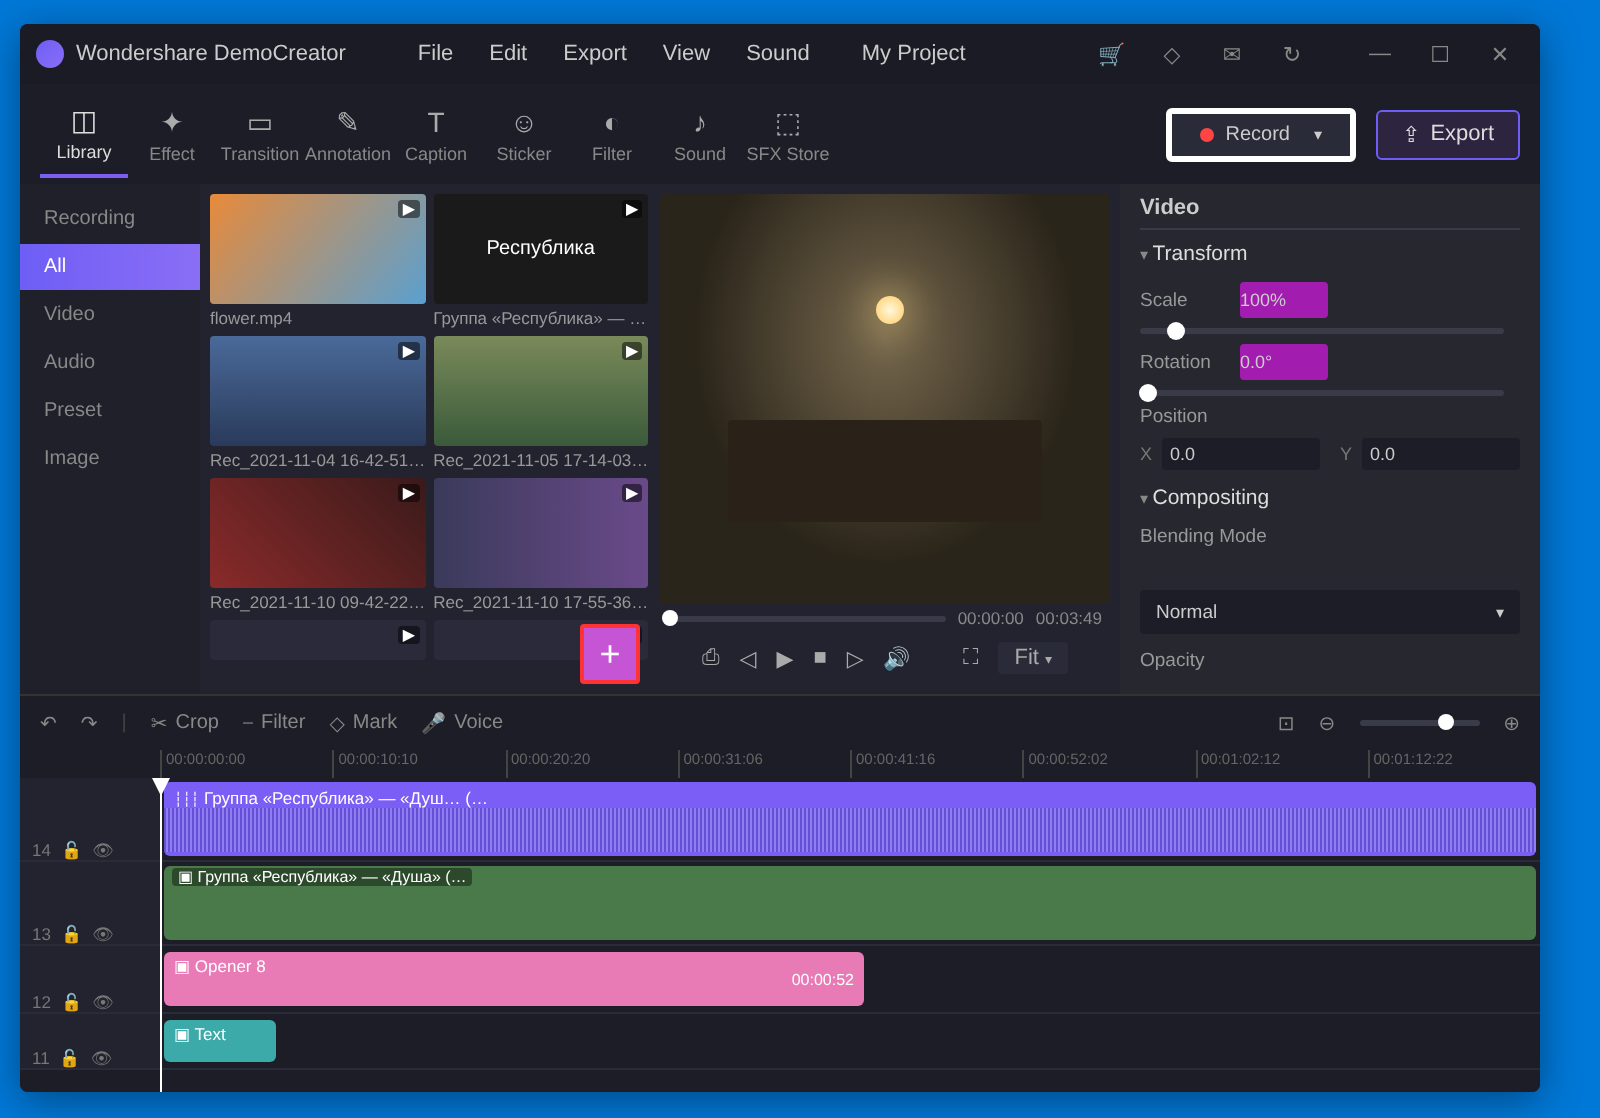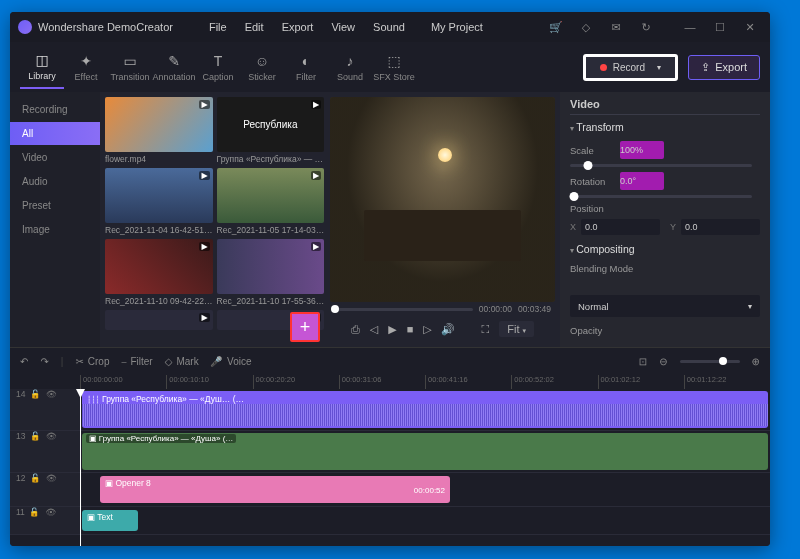--- a/index.html
+++ b/index.html
@@ -55,21 +55,21 @@
   .selbox{width:100%;height:22px;background:#1c1d27;color:#ccc;font-size:9.5px;padding:0 8px;display:flex;align-items:center;justify-content:space-between;border-radius:2px;cursor:pointer;margin-top:21px}
   .tltools{height:28px;background:#1c1d27;display:flex;align-items:center;padding:0 10px;gap:12px;color:#888;font-size:10px;border-top:1px solid #333}
   .tltools span{cursor:pointer;display:flex;align-items:center;gap:4px}
   .zsl{width:60px;height:3px;background:#3a3b48;border-radius:2px;position:relative}
   .zsl::before{content:"";position:absolute;left:65%;top:-3px;width:8px;height:8px;border-radius:50%;background:#fff}
   .ruler{height:14px;background:#1c1d27;display:flex;padding-left:70px;font-size:7.5px;color:#666;align-items:center;position:relative}
   .ruler .tick{flex:1;border-left:1px solid #444;padding-left:2px;height:100%;display:flex;align-items:flex-start}
   .timeline{flex:1;background:#1c1d27;overflow:hidden;position:relative}
   .track{height:34px;display:flex;border-bottom:1px solid #2a2b38}
   .track.audio{height:42px}
-  .trhead{width:70px;background:#22232e;display:flex;align-items:flex-start;gap:5px;padding:0 6px;font-size:8.5px;color:#777}
+  .trhead{width:70px;background:#22232e;display:flex;align-items:flex-end;gap:5px;padding:0 6px;font-size:8.5px;color:#777}
   .trhead span{cursor:pointer}
   .trbody{flex:1;position:relative;background:#1c1d27}
   .clip{position:absolute;top:3px;bottom:3px;border-radius:3px;font-size:8.5px;padding:2px 5px;overflow:hidden;cursor:pointer;color:#fff}
   .clip.audio{background:#7b5ef5;top:2px;bottom:2px;padding-top:3px}
   .wave{position:absolute;left:0;right:0;bottom:2px;height:22px;background:repeating-linear-gradient(90deg,#5a4ac5 0 1px,#9a8af5 1px 2px);opacity:.7}
   .clip.vid{background:#4a7a4a;top:2px;bottom:2px;display:flex;padding:0 4px;align-items:flex-start;gap:0}
   .clip.vid .vlbl{position:absolute;top:1px;left:4px;font-size:8px;z-index:2;background:rgba(0,0,0,.4);padding:0 3px;border-radius:2px}
   .clip.vid .fr{flex:0 0 32px;background:#333;margin:12px 0 2px;border-right:1px solid #222;background-size:cover}
   .clip.pink{background:#e87ab5}
   .clip.teal{background:#3daaaa;width:56px}
@@ -362,21 +362,21 @@
       </div>
     </div>
 
     <div class="track">
       <div class="trhead">
           <span>12</span>
           <span>🔓</span>
           <span>👁</span>
         </div>
       <div class="trbody">
-        <div class="clip pink" style="left:20px;width:350px">
+        <div class="clip pink" style="left:2px;width:350px">
           <span>▣</span>
           <span>Opener 8</span>
           <span class="dur">00:00:52</span>
         </div>
       </div>
     </div>
 
     <div class="track" style="height:28px">
       <div class="trhead">
           <span>11</span>

